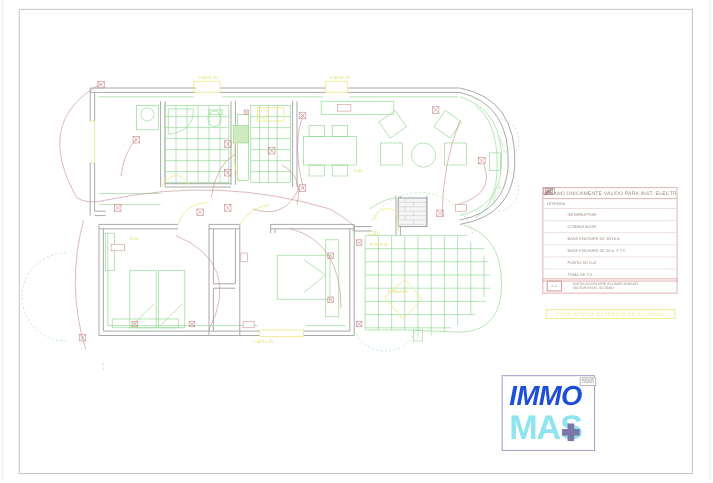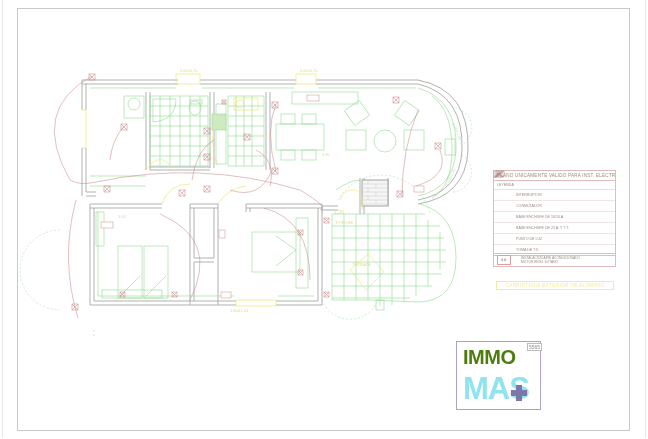--- a/index.html
+++ b/index.html
@@ -14,21 +14,21 @@
   .legend-head{font-size:3.6px;height:8px;line-height:8px;padding-left:3px;border-bottom:1px solid #eddede;}
   .legend-row{display:flex;align-items:center;height:10px;border-bottom:1px solid #f0e4e4;}
   .legend-row:last-child{border-bottom:none;}
   .legend-sym{width:16px;height:10px;display:flex;align-items:center;justify-content:center;}
   .legend-lbl{font-size:3.6px;padding-left:6px;white-space:nowrap;}
   .ac-box{position:absolute;left:493px;top:253px;width:123px;height:14px;border:1px solid #e3b9b9;box-sizing:border-box;display:flex;align-items:center;color:#9a8a80;}
   .ac-sym{margin-left:3px;width:12px;height:8px;border:1px solid #d9a0a0;font-size:3px;text-align:center;line-height:8px;}
   .ac-lbl{font-size:3.3px;padding-left:10px;line-height:4px;}
   .carp{position:absolute;left:496px;top:281px;width:118px;height:9px;border:1px solid #f0ec9a;box-sizing:border-box;font-size:4.6px;color:#f0eb9a;text-align:center;line-height:8px;letter-spacing:0.4px;white-space:nowrap;overflow:hidden;}
   .logo{position:absolute;left:456px;top:341px;width:85px;height:69px;border:1px solid #a7a3cd;box-sizing:border-box;background:#fff;}
-  .logo-top{position:absolute;left:6px;top:4px;font-size:20px;font-weight:bold;color:#4d7c0f;letter-spacing:-0.5px;font-family:"Liberation Sans",sans-serif;}
+  .logo-top{position:absolute;left:6px;top:4px;font-size:25px;font-weight:bold;color:#1d4ed8;letter-spacing:-0.5px;font-family:"Liberation Sans",sans-serif;font-style:italic;}
   .logo-bot{position:absolute;left:6px;top:29px;font-size:31px;font-weight:bold;color:#8fe4ef;letter-spacing:-1px;font-family:"Liberation Sans",sans-serif;}
   .logo-plus{position:absolute;left:52px;top:41px;width:20px;height:20px;}
   .ref-tag{position:absolute;left:527px;top:343px;font-size:5px;color:#8a8a8a;border:1px solid #bbbbbb;padding:0 1px;line-height:6px;background:#fff;}
 </style>
 </head>
 <body>
 
 <div class="sheet">
   <div class="outer-frame"></div>
   <div class="inner-frame"></div>

